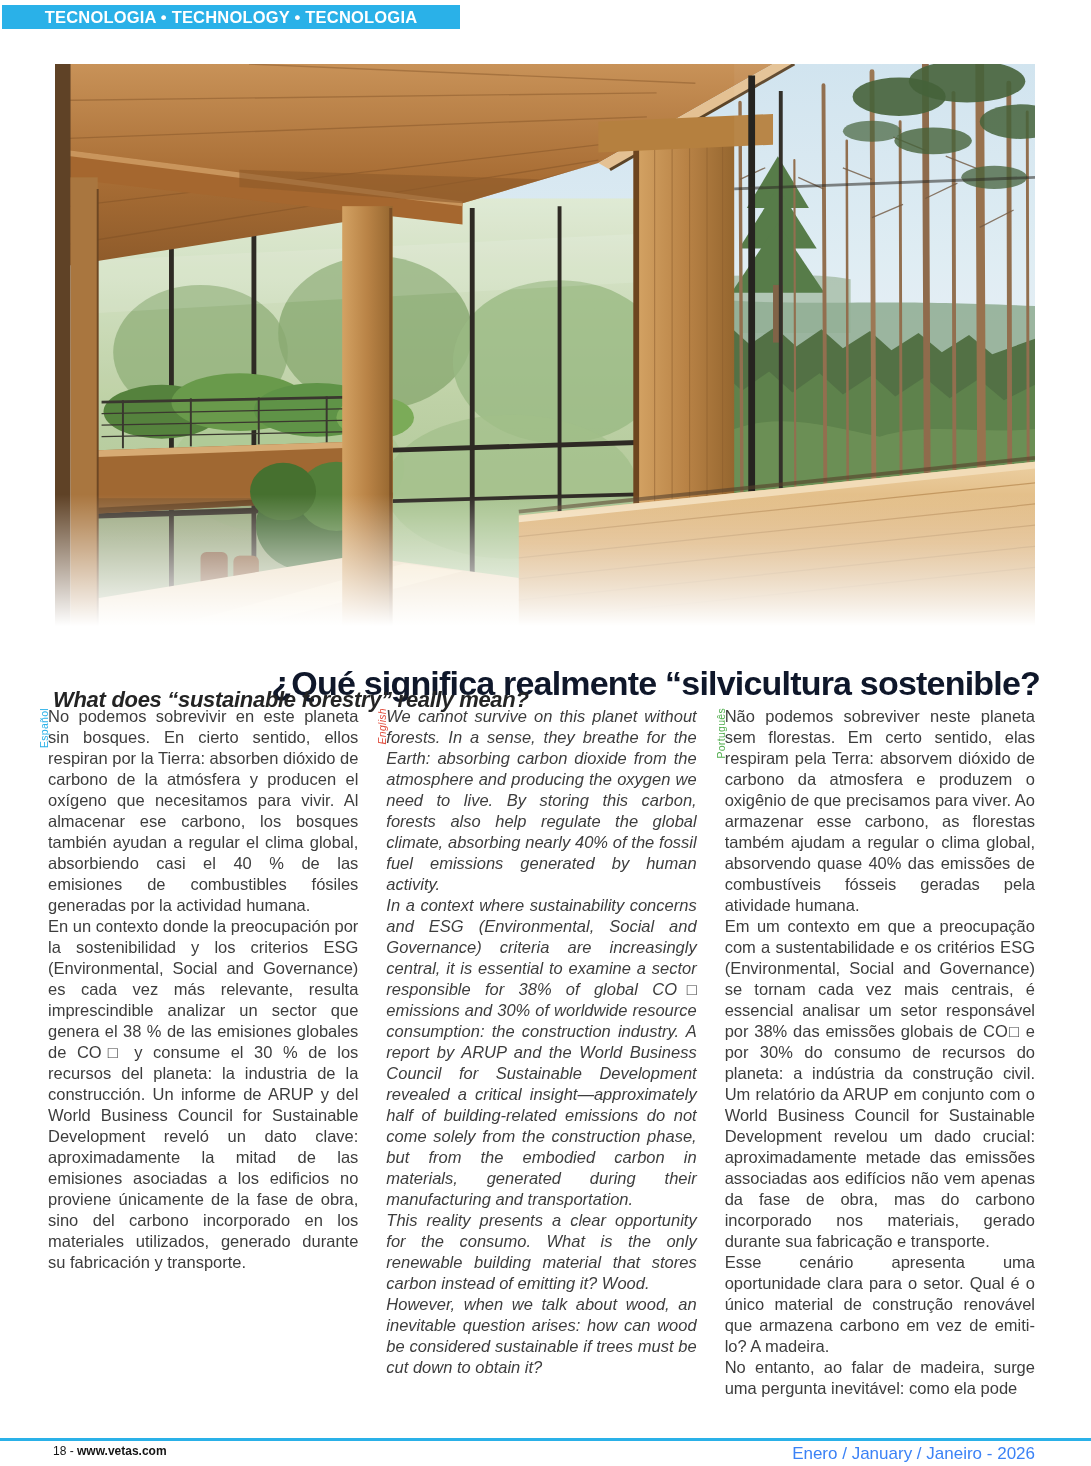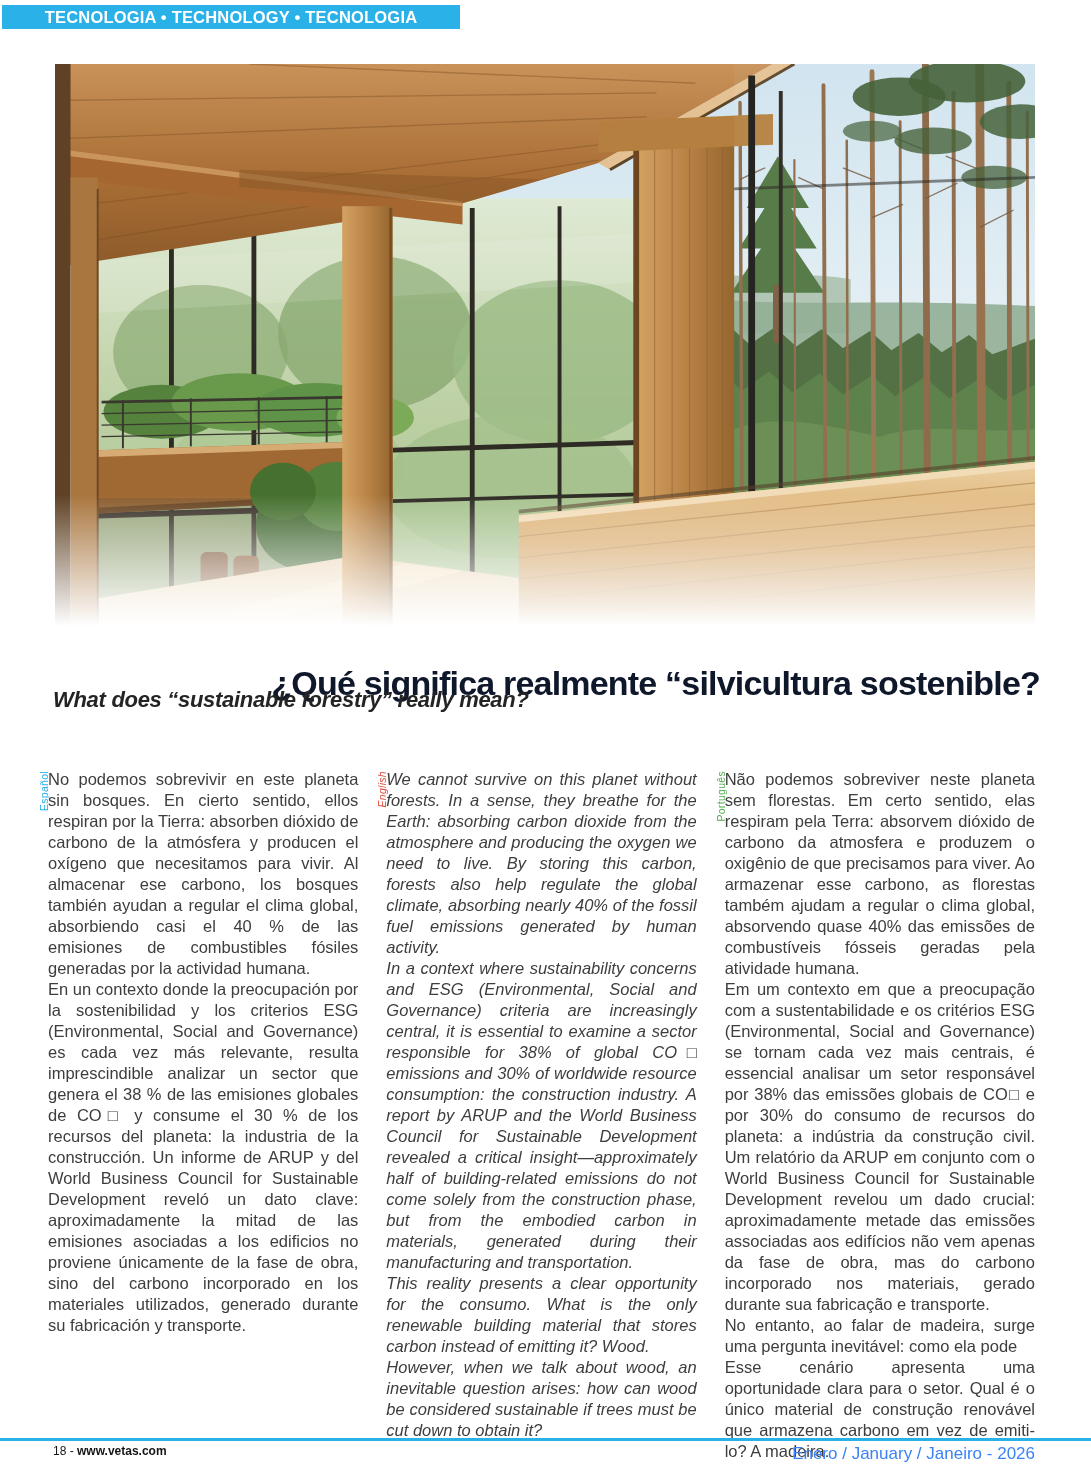--- a/index.html
+++ b/index.html
@@ -36,21 +36,21 @@
   .subtitle{
     position:absolute;left:53px;width:990px;
     font-size:22px;font-weight:bold;font-style:italic;color:#242424;
     letter-spacing:-0.3px;white-space:nowrap;
   }
   .subtitle.en{top:687px;}
   .subtitle.pt{top:714px;}
 
   
   .columns{
-    position:absolute;left:48px;top:769px;width:987px;
+    position:absolute;left:48px;top:706px;width:987px;
     display:flex;gap:28px;
   }
   .col{
     flex:1;position:relative;
     font-size:16.5px;line-height:21px;color:#3d3d3d;
     text-align:justify;
   }
   .col p{margin:0;}
   .col.en{font-style:italic;}
   .vlabel{
@@ -303,22 +303,22 @@
       <p>We cannot survive on this planet without forests. In a sense, they breathe for the Earth: absorbing carbon dioxide from the atmosphere and producing the oxygen we need to live. By storing this carbon, forests also help regulate the global climate, absorbing nearly 40% of the fossil fuel emissions generated by human activity.</p>
       <p>In a context where sustainability concerns and ESG (Environmental, Social and Governance) criteria are increasingly central, it is essential to examine a sector responsible for 38% of global CO□ emissions and 30% of worldwide resource consumption: the construction industry. A report by ARUP and the World Business Council for Sustainable Development revealed a critical insight—approximately half of building-related emissions do not come solely from the construction phase, but from the embodied carbon in materials, generated during their manufacturing and transportation.</p>
       <p>This reality presents a clear opportunity for the consumo. What is the only renewable building material that stores carbon instead of emitting it? Wood.</p>
       <p>However, when we talk about wood, an inevitable question arises: how can wood be considered sustainable if trees must be cut down to obtain it?</p>
     </div>
 
     <div class="col pt">
       <span class="vlabel pt">Português</span>
       <p>Não podemos sobreviver neste planeta sem florestas. Em certo sentido, elas respiram pela Terra: absorvem dióxido de carbono da atmosfera e produzem o oxigênio de que precisamos para viver. Ao armazenar esse carbono, as florestas também ajudam a regular o clima global, absorvendo quase 40% das emissões de combustíveis fósseis geradas pela atividade humana.</p>
       <p>Em um contexto em que a preocupação com a sustentabilidade e os critérios ESG (Environmental, Social and Governance) se tornam cada vez mais centrais, é essencial analisar um setor responsável por 38% das emissões globais de CO□ e por 30% do consumo de recursos do planeta: a indústria da construção civil. Um relatório da ARUP em conjunto com o World Business Council for Sustainable Development revelou um dado crucial: aproximadamente metade das emissões associadas aos edifícios não vem apenas da fase de obra, mas do carbono incorporado nos materiais, gerado durante sua fabricação e transporte.</p>
+      <p>Esse cenário apresenta uma oportunidade clara para o setor. Qual é o único material de construção renovável que armazena carbono em vez de emiti-lo? A madeira.</p>
       <p>No entanto, ao falar de madeira, surge uma pergunta inevitável: como ela pode</p>
-      <p>Esse cenário apresenta uma oportunidade clara para o setor. Qual é o único material de construção renovável que armazena carbono em vez de emiti-lo? A madeira.</p>
     </div>
 
   </div>
 
   <div class="footer-rule"></div>
   <div class="footer-left"><span>18 - </span><b>www.vetas.com</b></div>
   <div class="footer-right">Enero / January / Janeiro - 2026</div>
 
 </div>
 

